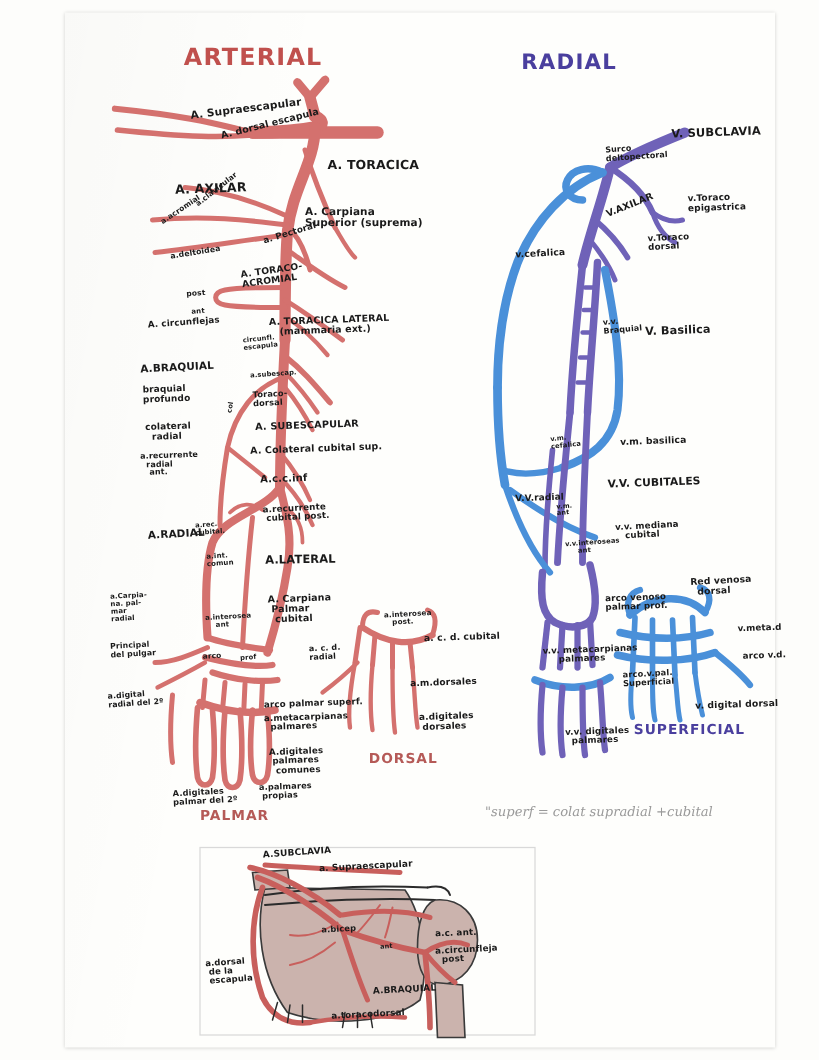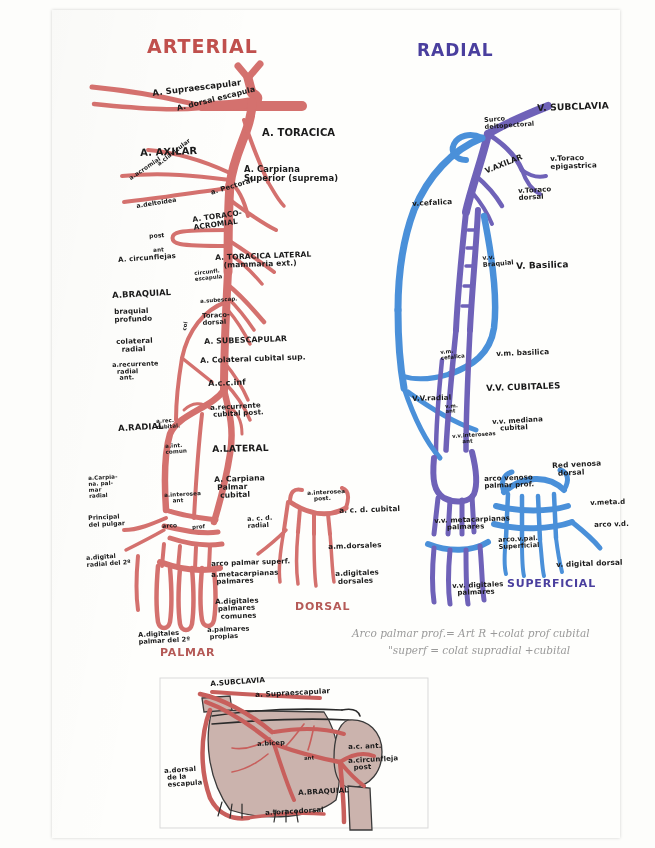--- a/index.html
+++ b/index.html
@@ -351,16 +351,15 @@
         <div class="lbl" style="left: 252px; top: 746px; font-size: 5.2px; transform: rotate(-4deg); transform-origin: left top;">ant</div>
         <div class="lbl" style="left: 296px; top: 748px; font-size: 7px; transform: rotate(-3deg); transform-origin: left top;">a.circunfleja
   post</div>
         <div class="lbl" style="left: 112px; top: 758px; font-size: 6.8px; transform: rotate(-4deg); transform-origin: left top;">a.dorsal
  de la
  escapula</div>
         <div class="lbl" style="left: 246px; top: 779px; font-size: 7.2px; transform: rotate(-3deg); transform-origin: left top;">A.BRAQUIAL</div>
         <div class="lbl" style="left: 213px; top: 800px; font-size: 7px; transform: rotate(-3deg); transform-origin: left top;">a.toracodorsal</div>
       </div>
 
-    <div class="pencil" style="left:300px;top:617px;font-size:10.5px;">Arco palmar prof.= Art R +colat prof cubital</div>
     <div class="pencil" style="left:336px;top:634px;font-size:10.5px;">"superf = colat supradial +cubital</div>
   </div>
 </div>
 
 </body></html>

